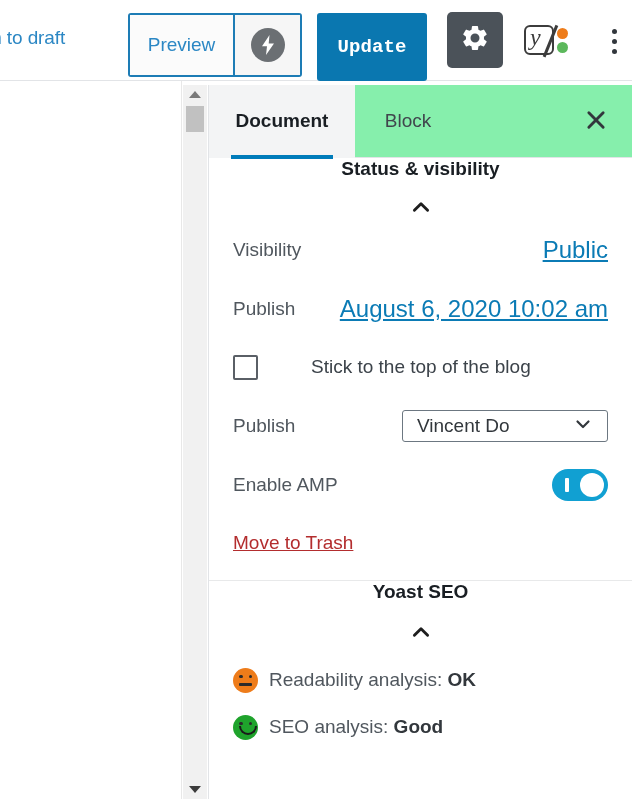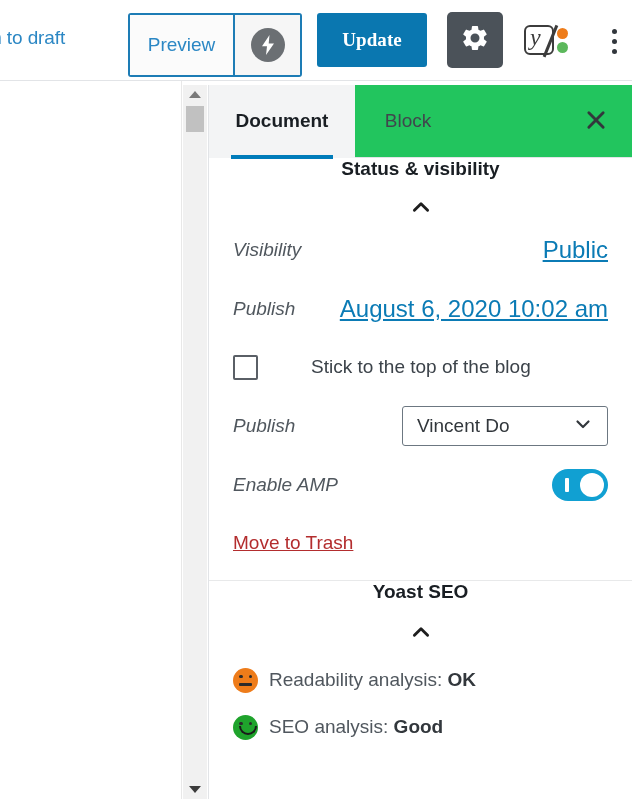--- a/index.html
+++ b/index.html
@@ -73,28 +73,28 @@
     background: #6b6f73;
     display: flex;
     align-items: center;
     justify-content: center;
   }
   #update-btn {
     position: absolute;
     left: 317px;
     top: 13px;
     width: 110px;
-    height: 54px;
+    height: 68px;
     background: #0a77b0;
     color: #ffffff;
     border: none;
     border-radius: 3px;
     font-size: 19px;
     font-weight: bold;
-    font-family: Liberation Serif, serif;
+    font-family: Liberation Mono, monospace;
     cursor: pointer;
     letter-spacing: 0.1px;
   }
   #settings-gear-btn {
     position: absolute;
     left: 447px;
     top: 12px;
     width: 56px;
     height: 56px;
     background: #4b5259;
@@ -218,21 +218,21 @@
     left: 208px; top: 85px;
     width: 424px;
     height: 714px;
     background: #ffffff;
     border-left: 1px solid #e2e4e7;
     box-sizing: border-box;
   }
   #sidebar-tabs {
     position: relative;
     height: 73px;
-    background: #22c55e;
+    background: #86efac;
     border-bottom: 1px solid #e2e4e7;
     display: flex;
     align-items: center;
     box-sizing: border-box;
   }
   .tab {
     height: 73px;
     display: flex;
     align-items: center;
     justify-content: center;
@@ -292,21 +292,20 @@
 
   .row {
     display: flex;
     align-items: center;
     justify-content: space-between;
     min-height: 59px;
   }
   .row-label {
     font-size: 19px;
     color: #50575e;
-    font-style: italic;
   }
   .link-blue {
     font-size: 24px;
     color: #0b7bb5;
     text-decoration: underline;
     cursor: pointer;
   }
   .row-checkbox {
     display: flex;
     align-items: center;
@@ -323,21 +322,21 @@
     margin-right: 17px;
     flex: 0 0 auto;
     cursor: pointer;
   }
   .checkbox-label {
     font-size: 19px;
     color: #3c434a;
   }
   .select-box {
     width: 206px;
-    height: 40px;
+    height: 32px;
     border: 1.5px solid #6c7781;
     border-radius: 3px;
     background: #fff;
     display: flex;
     align-items: center;
     padding: 0 14px;
     box-sizing: border-box;
     cursor: pointer;
     justify-content: space-between;
   }

